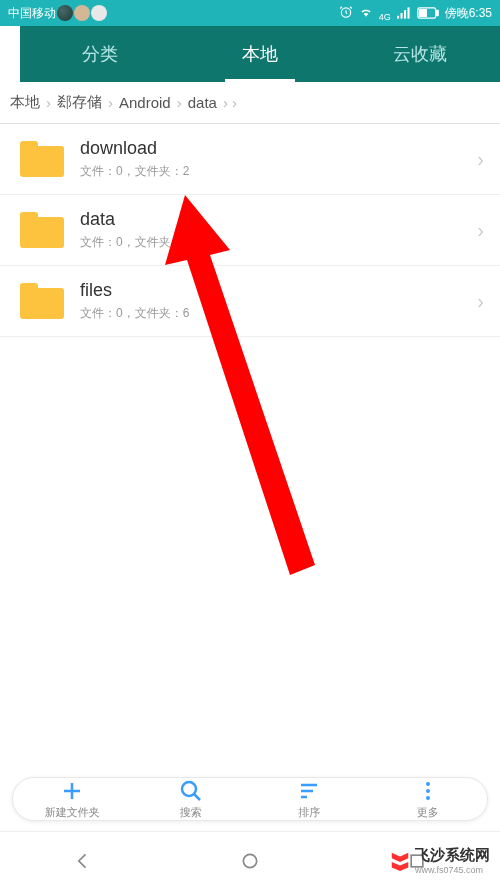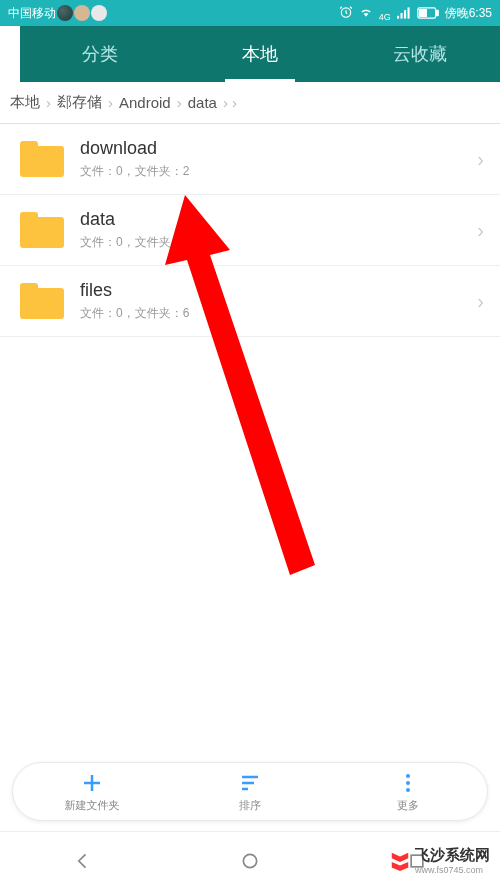--- a/index.html
+++ b/index.html
@@ -27,21 +27,21 @@
     .folder-icon { width: 44px; height: 36px; margin-right: 16px; position: relative; }
     .folder-icon::before { content: ""; position: absolute; top: 0; left: 0; width: 18px; height: 8px; background: #fdc23e; border-radius: 3px 3px 0 0; }
     .folder-icon::after { content: ""; position: absolute; top: 5px; left: 0; width: 44px; height: 31px; background: #fdc23e; border-radius: 3px; }
     .file-info { flex: 1; }
     .file-name { font-size: 18px; color: #333; margin-bottom: 4px; }
     .file-meta { font-size: 12px; color: #999; }
     .chevron { color: #ccc; font-size: 20px; }
     
     .arrow-overlay { position: absolute; top: 195px; left: 155px; pointer-events: none; z-index: 5; }
     
-    .bottom-toolbar { position: absolute; bottom: 68px; left: 12px; right: 12px; height: 59px; background: #fff; border: 1px solid #e8e8e8; border-radius: 32px; display: flex; box-shadow: 0 1px 4px rgba(0,0,0,0.08); }
+    .bottom-toolbar { position: absolute; bottom: 68px; left: 12px; right: 12px; height: 44px; background: #fff; border: 1px solid #e8e8e8; border-radius: 32px; display: flex; box-shadow: 0 1px 4px rgba(0,0,0,0.08); }
     .tb-item { flex: 1; display: flex; flex-direction: column; align-items: center; justify-content: center; gap: 2px; }
     .tb-icon { width: 26px; height: 26px; display: flex; align-items: center; justify-content: center; }
     .tb-label { font-size: 11px; color: #888; }
     
     .nav-bar { position: absolute; bottom: 0; left: 0; right: 0; height: 58px; background: #fff; border-top: 1px solid #eee; display: flex; align-items: center; justify-content: space-around; }
     .nav-btn { width: 40px; height: 40px; display: flex; align-items: center; justify-content: center; }
     
     .watermark { position: absolute; bottom: 14px; right: 10px; display: flex; align-items: center; gap: 4px; font-size: 15px; color: #333; z-index: 10; }
     .wm-logo { width: 22px; height: 22px; }
   </style>
@@ -143,20 +143,29 @@
 </svg>
 
 <div class="bottom-toolbar">
   <div class="tb-item">
     <span class="tb-icon">
       <svg width="24" height="24" viewBox="0 0 24 24" fill="none" stroke="#3b9cff" stroke-width="2.5">
           <path d="M12 4v16M4 12h16"></path>
         </svg>
     </span>
     <span class="tb-label">新建文件夹</span>
+  </div>
+  <div class="tb-item">
+    <span class="tb-icon">
+      <svg width="24" height="24" viewBox="0 0 24 24" fill="none" stroke="#3b9cff" stroke-width="2.5">
+          <circle cx="10" cy="10" r="7"></circle>
+          <path d="M21 21l-6-6"></path>
+        </svg>
+    </span>
+    <span class="tb-label">搜索</span>
   </div>
   <div class="tb-item">
     <span class="tb-icon">
       <svg width="24" height="24" viewBox="0 0 24 24" fill="none" stroke="#3b9cff" stroke-width="2.5">
           <path d="M4 6h16M4 12h12M4 18h6"></path>
         </svg>
     </span>
     <span class="tb-label">排序</span>
   </div>
   <div class="tb-item">

